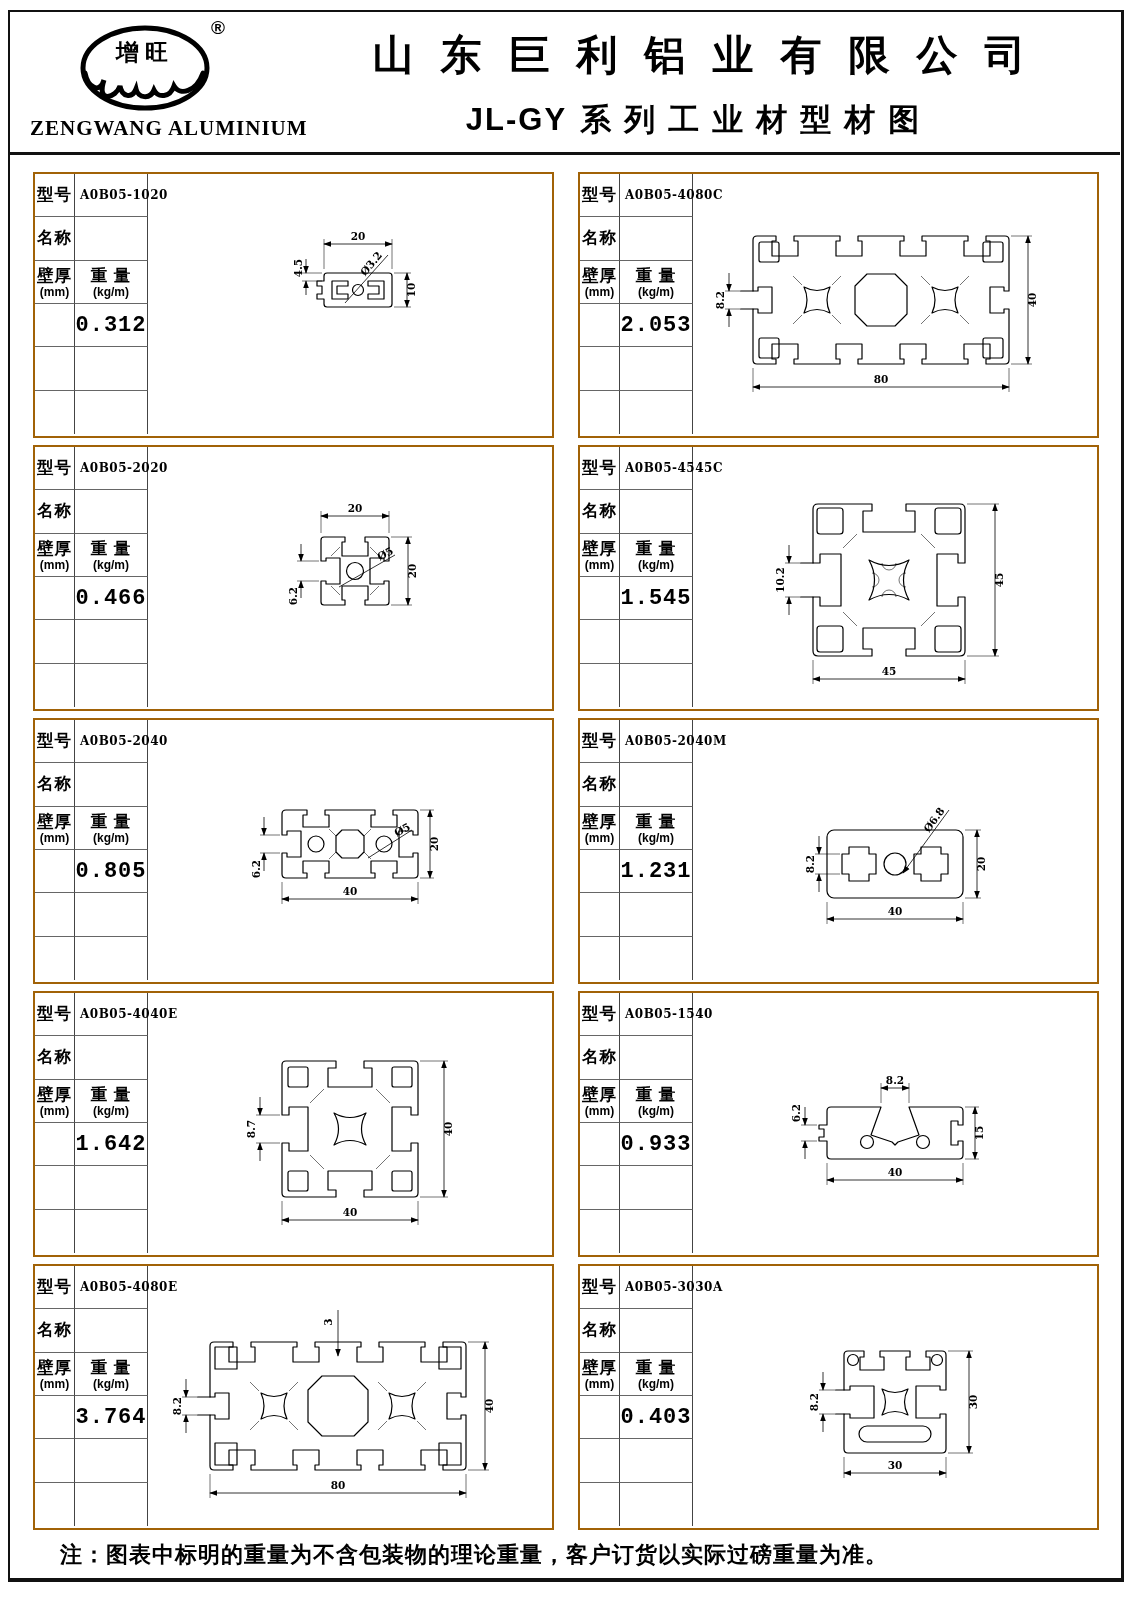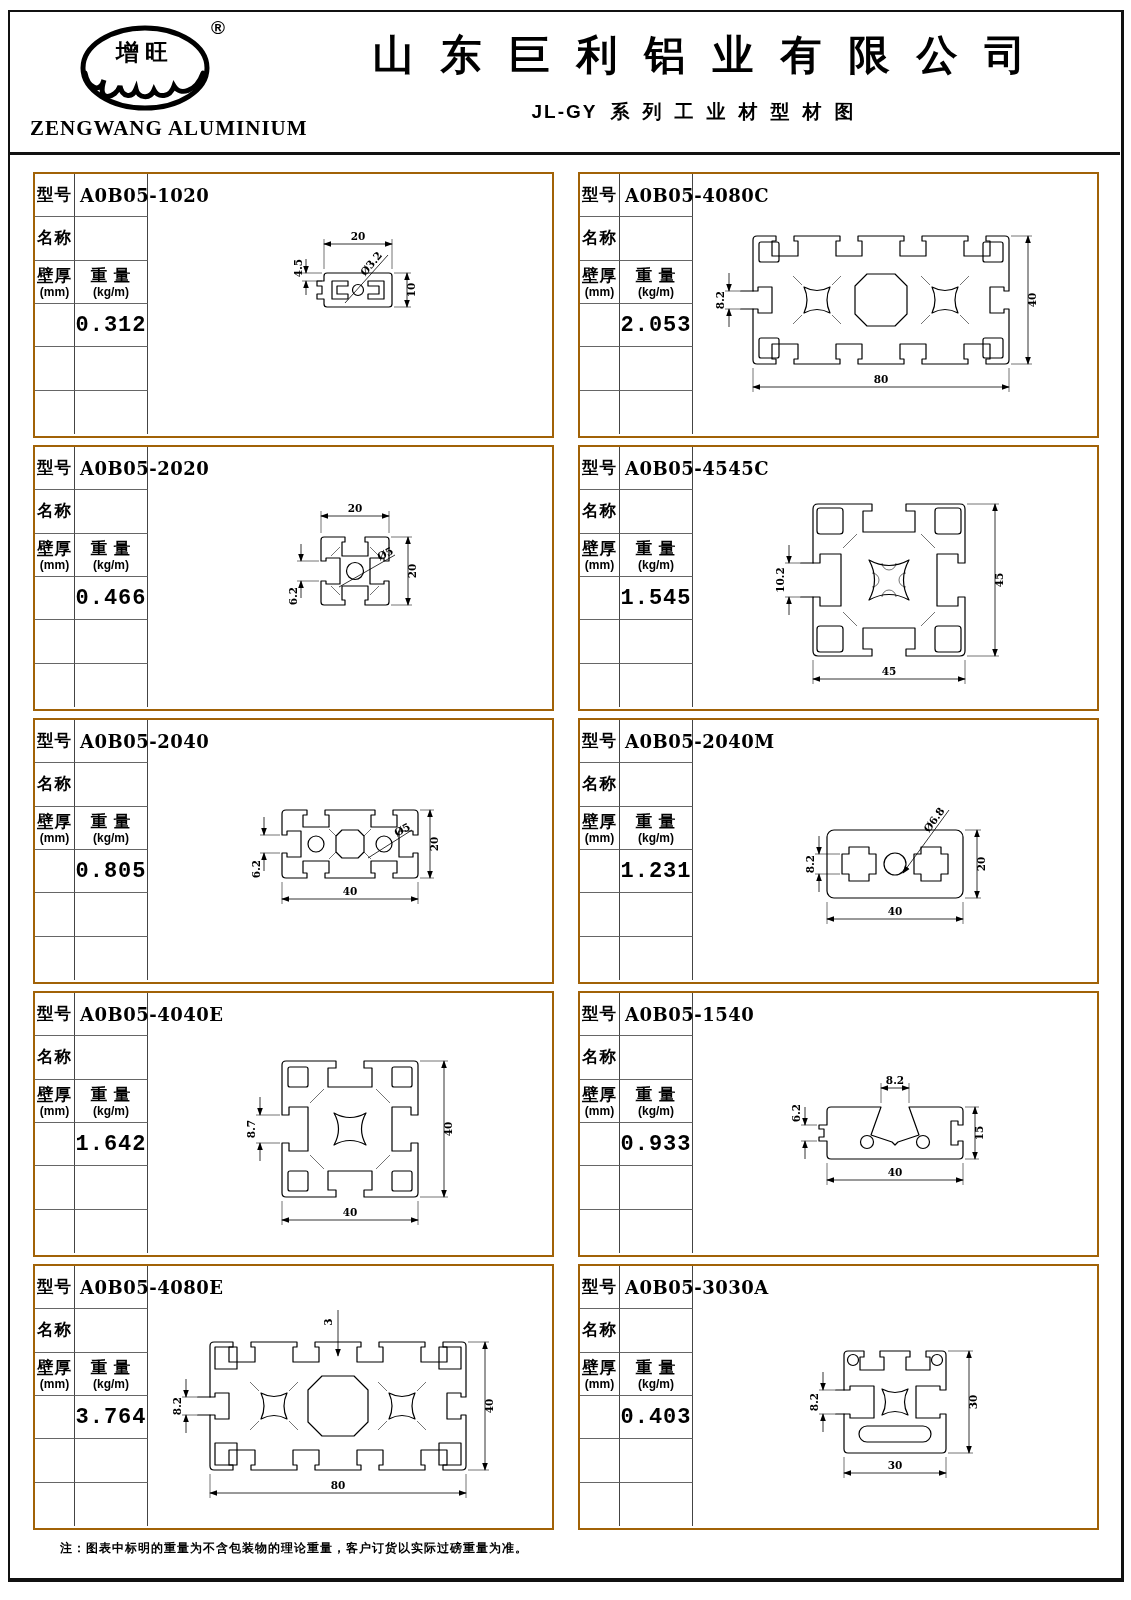--- a/index.html
+++ b/index.html
@@ -9,43 +9,43 @@
   }
   .frame{position:absolute;left:8px;top:10px;width:1111px;height:1566px;
     border:2px solid #111;border-right-width:3px;border-bottom-width:4px;}
   .hdr-sep{position:absolute;left:10px;top:152px;width:1110px;height:0;border-top:3px solid #111;}
   
   .logo-wrap{position:absolute;left:30px;top:18px;width:245px;height:128px;text-align:center;}
   .logo-svg{display:block;margin:0 auto;}
   .logo-name{font-family:"Liberation Serif",serif;font-weight:700;font-size:21px;letter-spacing:1px;margin-top:-2px;white-space:nowrap;}
   .title-wrap{position:absolute;left:279px;top:28px;width:840px;text-align:center;}
   .company{font-size:41px;font-weight:600;letter-spacing:27px;padding-left:27px;white-space:nowrap;}
-  .series{margin-top:16px;font-size:19px;font-weight:700;white-space:nowrap;}
+  .series{margin-top:16px;font-size:31px;font-weight:700;white-space:nowrap;}
   .series .code{letter-spacing:2px;}
   .series .cname{letter-spacing:13px;padding-left:13px;}
   
   .cell{position:absolute;width:517px;height:262px;border:2px solid #a16207;background:#fff;}
   .mt{position:absolute;left:0;top:0;width:114px;height:260px;display:grid;
       grid-template-columns:40px 73px;grid-template-rows:repeat(6,1fr);}
   .mt>div{border-right:1px solid #444;border-bottom:1px solid #666;
       display:flex;flex-direction:column;align-items:center;justify-content:center;overflow:visible;}
   .mt>div:nth-child(11),.mt>div:nth-child(12){border-bottom:none;}
   .lbl{font-weight:700;font-size:16.5px;letter-spacing:1px;white-space:nowrap;}
   .unit{font-weight:700;font-size:12px;margin-top:-2px;letter-spacing:0;text-align:right;}
   .model-cell{align-items:flex-start !important;}
-  .model{font-family:"DejaVu Serif",serif;font-weight:700;font-size:18px;letter-spacing:.5px;
+  .model{font-family:"DejaVu Serif",serif;font-weight:700;font-size:12px;letter-spacing:.5px;
       white-space:nowrap;padding-left:5px;position:relative;z-index:2;text-align:right;}
   .wval{font-family:Liberation Mono, monospace;font-weight:700;font-size:22px;letter-spacing:1px;}
   .dwg{position:absolute;left:114px;top:0;width:402px;height:260px;}
   .o{fill:none;stroke:#000;stroke-width:1.2;stroke-linejoin:round;stroke-linecap:round;}
   .d{fill:none;stroke:#000;stroke-width:.8;}
   .e{fill:none;stroke:#000;stroke-width:.55;}
   text.dim{font-family:"DejaVu Serif",serif;font-size:10.5px;fill:#000;font-weight:600;}
   
-  .note{position:absolute;left:60px;top:1540px;font-size:12px;font-weight:700;letter-spacing:1px;}
+  .note{position:absolute;left:60px;top:1540px;font-size:22px;font-weight:700;letter-spacing:1px;}
 </style>
 </head>
 <body>
 
 <div class="frame"></div>
 <div class="hdr-sep"></div>
 
 <div class="logo-wrap">
   <svg class="logo-svg" width="225" height="100" viewBox="0 0 225 100">
     <ellipse cx="105" cy="50" rx="62" ry="40" fill="none" stroke="#000" stroke-width="5"></ellipse>

